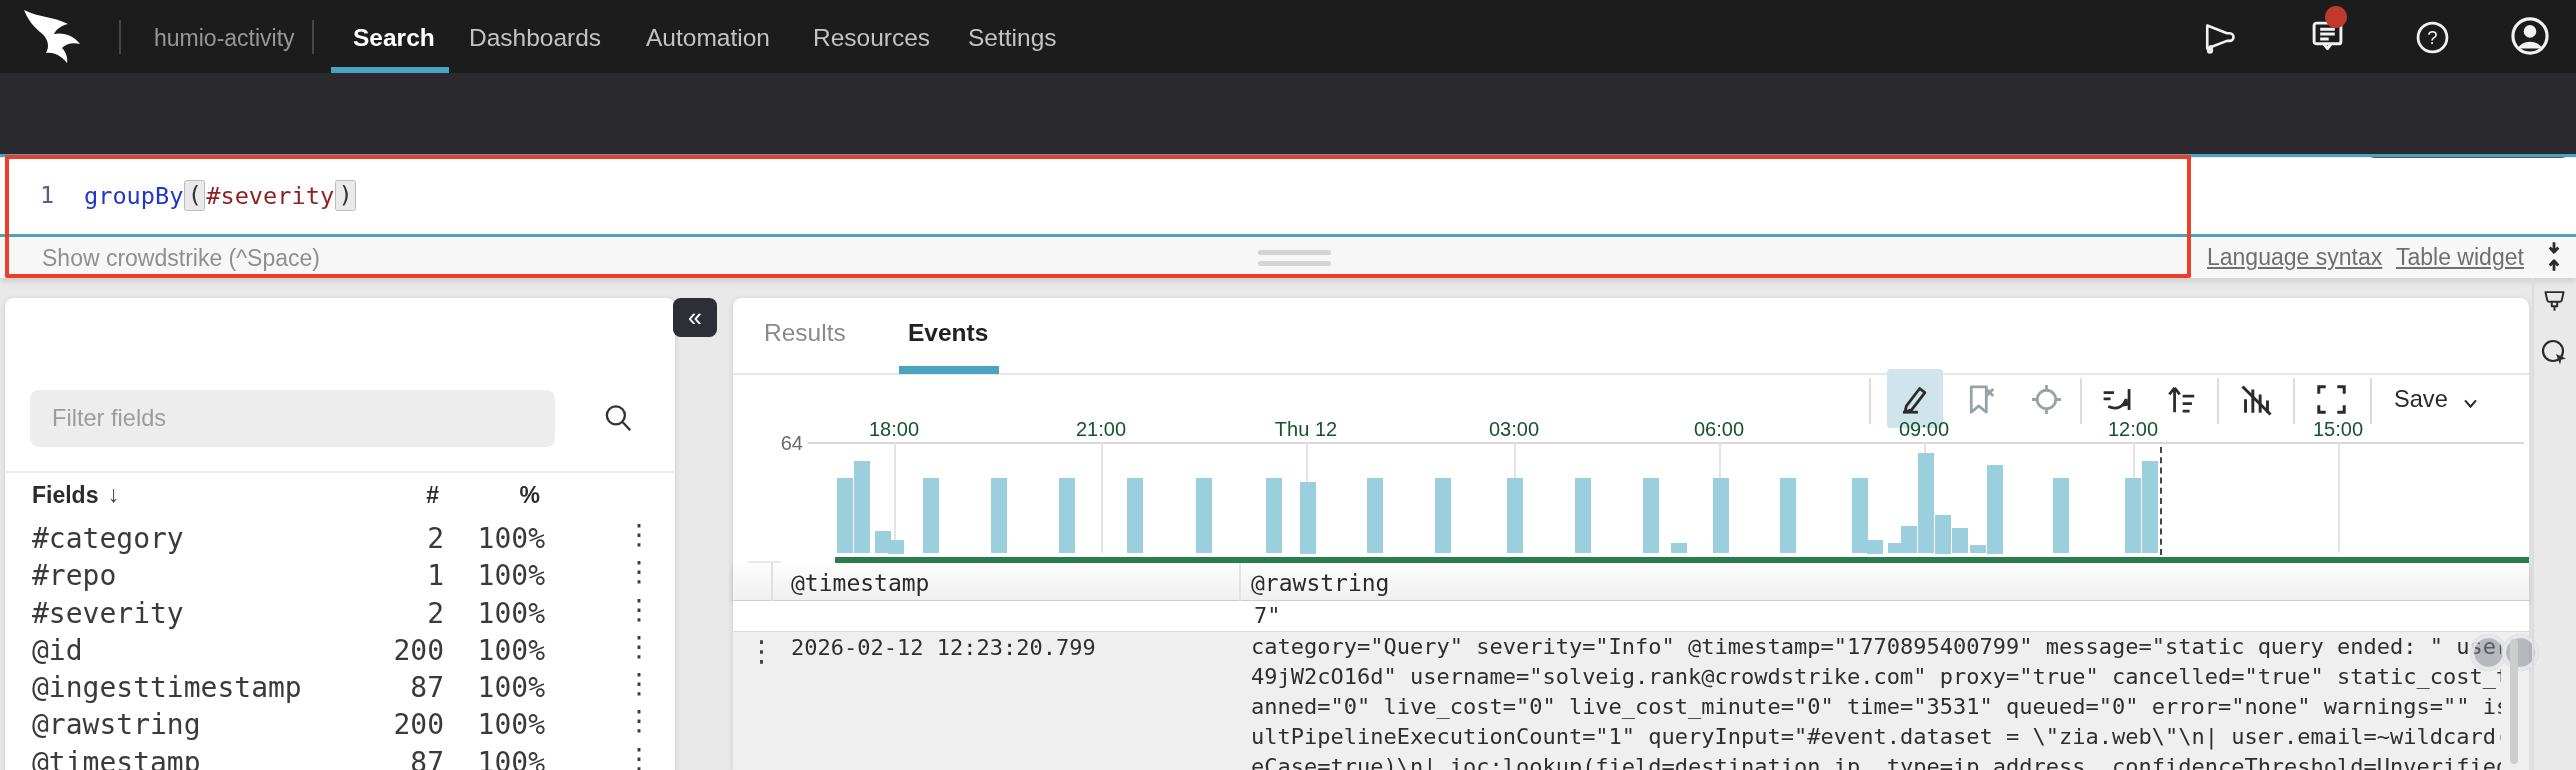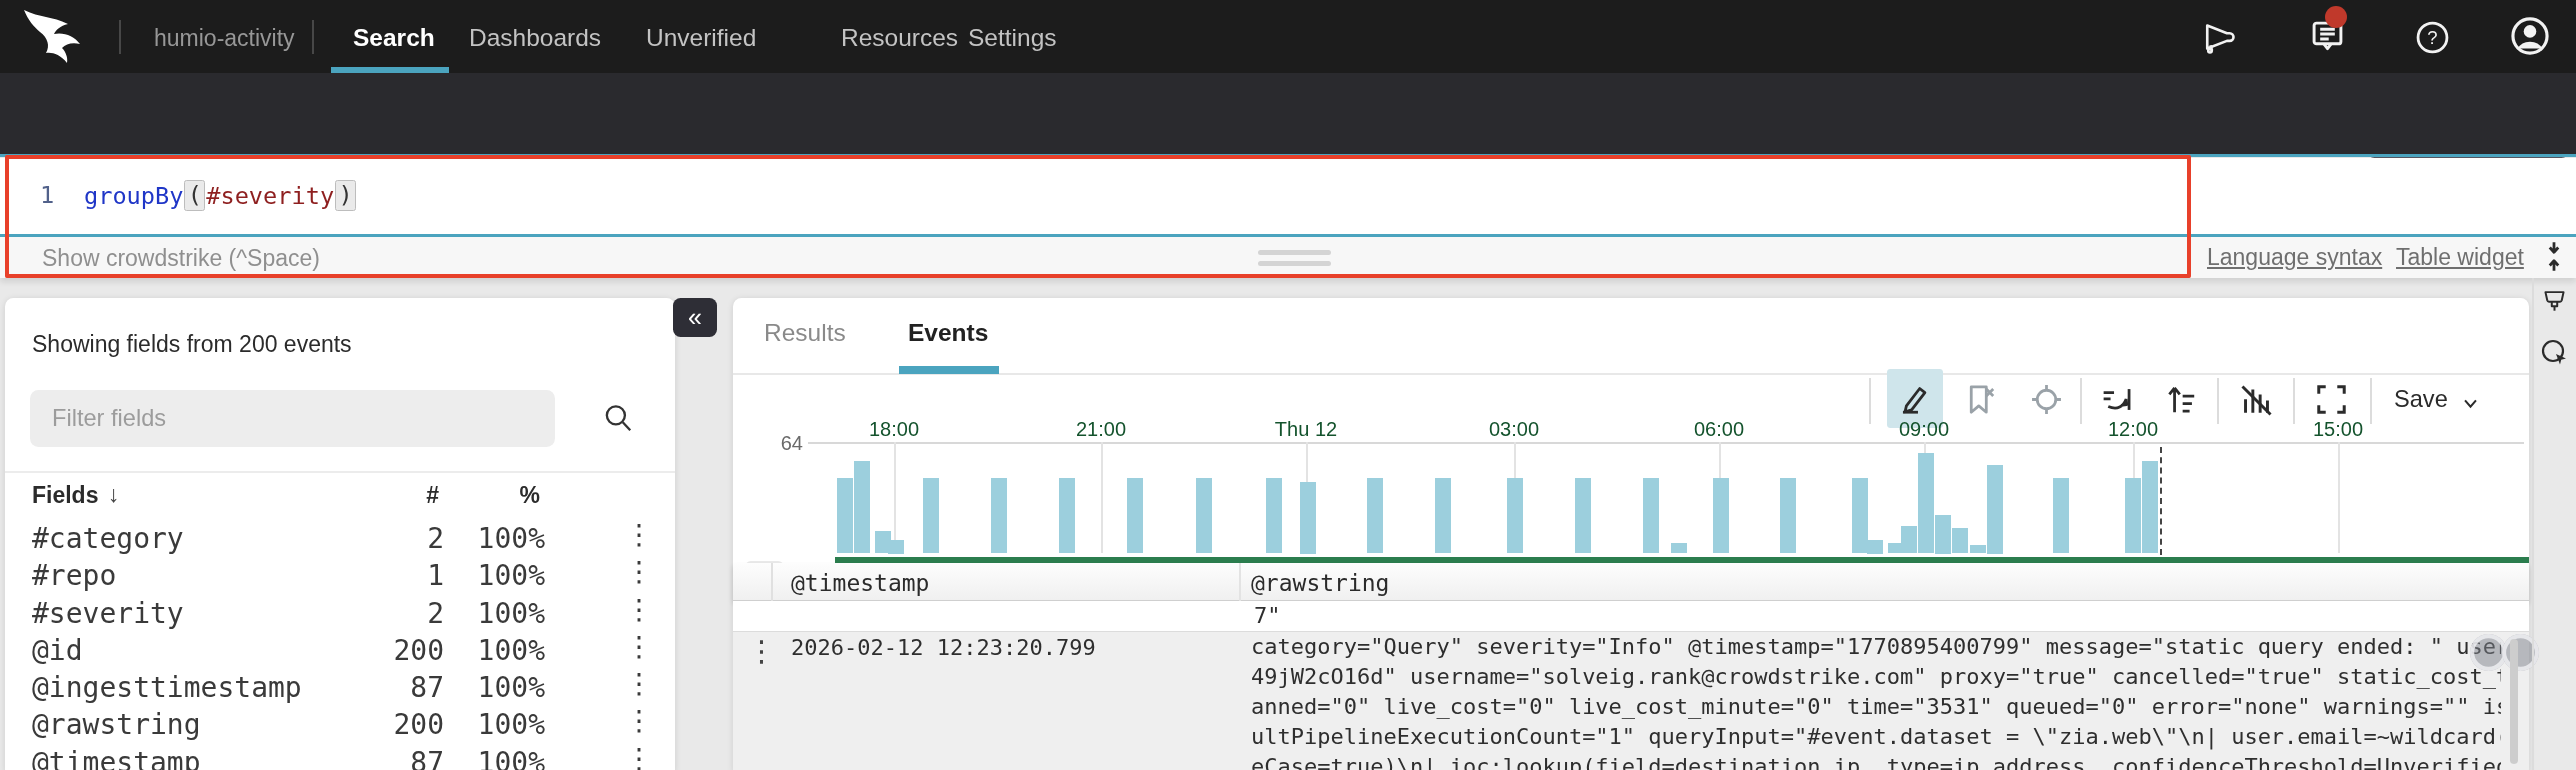--- a/index.html
+++ b/index.html
@@ -110,22 +110,22 @@
   <div id="nav" class="abs">
     <svg class="abs" style="left:22px;top:8.4px;" width="64" height="56" viewBox="0 0 64 56" fill="#ffffff">
       <path d="M2 2 C18 10 30 8 46 16 C38 18 34 22 32 26 C42 24 52 28 58 36 C50 34 44 36 40 40 C44 44 46 50 45 55 C38 46 30 44 24 45 C28 38 26 30 18 24 C12 19 6 12 2 2 Z"></path>
     </svg>
     <div class="abs vdiv" style="left:119px;top:20px;height:34px;"></div>
     <span id="workspace" class="abs">humio-activity</span>
     <div class="abs vdiv" style="left:312px;top:20px;height:34px;"></div>
     <span class="abs nav-tab active" style="left:353px;font-weight:bold;">Search</span>
     <div id="nav-underline" class="abs"></div>
     <span class="abs nav-tab" style="left:469px;">Dashboards</span>
-    <span class="abs nav-tab" style="left:646px;">Unverified</span>
-    <span class="abs nav-tab" style="left:813px;margin-left:28px;">Resources</span>
+    <span class="abs nav-tab" style="left:646px;">Automation</span>
+    <span class="abs nav-tab" style="left:813px;">Resources</span>
     <span class="abs nav-tab" style="left:968px;">Settings</span>
 
     <svg class="abs nav-ic" style="left:2196px;top:19.4px;" width="40" height="35" viewBox="0 0 32 32" fill="none" stroke="currentColor" stroke-width="2.4" stroke-linejoin="round">
       <path d="M8 6 L26 13 H28.5 a3.5 3.5 0 0 1 0 7 H26 L8 27 Z"></path>
         <path d="M11 24 l1.4 5"></path>
         <circle cx="10.5" cy="29" r="1.6"></circle>
     </svg>
     <svg class="abs nav-ic" style="left:2308px;top:17px;" width="39" height="39" viewBox="0 0 32 32" fill="none" stroke="currentColor" stroke-width="2.4" stroke-linejoin="round">
       <rect x="5" y="5" width="22" height="17" rx="2"></rect>
         <path d="M10 10 h12 M10 14 h12 M10 18 h7"></path>
@@ -206,21 +206,20 @@
   <div id="teal-mid" class="abs"></div>
   <div id="suggest-row" class="abs"></div>
   <span id="suggest-hint" class="abs">Show crowdstrike (^Space)</span>
   <div class="abs drag-bar" style="top:250px;"></div>
   <div class="abs drag-bar" style="top:261px;"></div>
   <span class="abs ftr-link" style="left:2207px;">Language syntax</span>
   <span class="abs ftr-link" style="left:2396px;text-align:right;">Table widget</span>
   <div id="red-outline" class="abs"></div>
 
   <div id="fields-card" class="abs"></div>
-  <span id="fields-summary" class="abs">Showing fields from 200 events</span>
   <input id="filter-input" class="abs" value="" placeholder="Filter fields" style="">
   <svg class="abs" style="left:601px;top:401px;" width="34" height="34" viewBox="0 0 32 32" fill="none" stroke="#333" stroke-width="2.2">
       <circle cx="14" cy="13.5" r="8.5"></circle>
       <path d="M20.5 20 l7 7.5"></path>
     </svg>
   <div id="fields-hr" class="abs"></div>
   <span class="abs fh" style="left:32px;top:482px;">Fields</span>
   <span class="abs" style="left:108px;top:481px;font-size:23px;color:#444;">↓</span>
   <span class="abs fh" style="left:321px;top:482px;width:118px;text-align:right;">#</span>
   <span class="abs fh" style="left:439px;top:482px;width:101px;text-align:right;">%</span>

